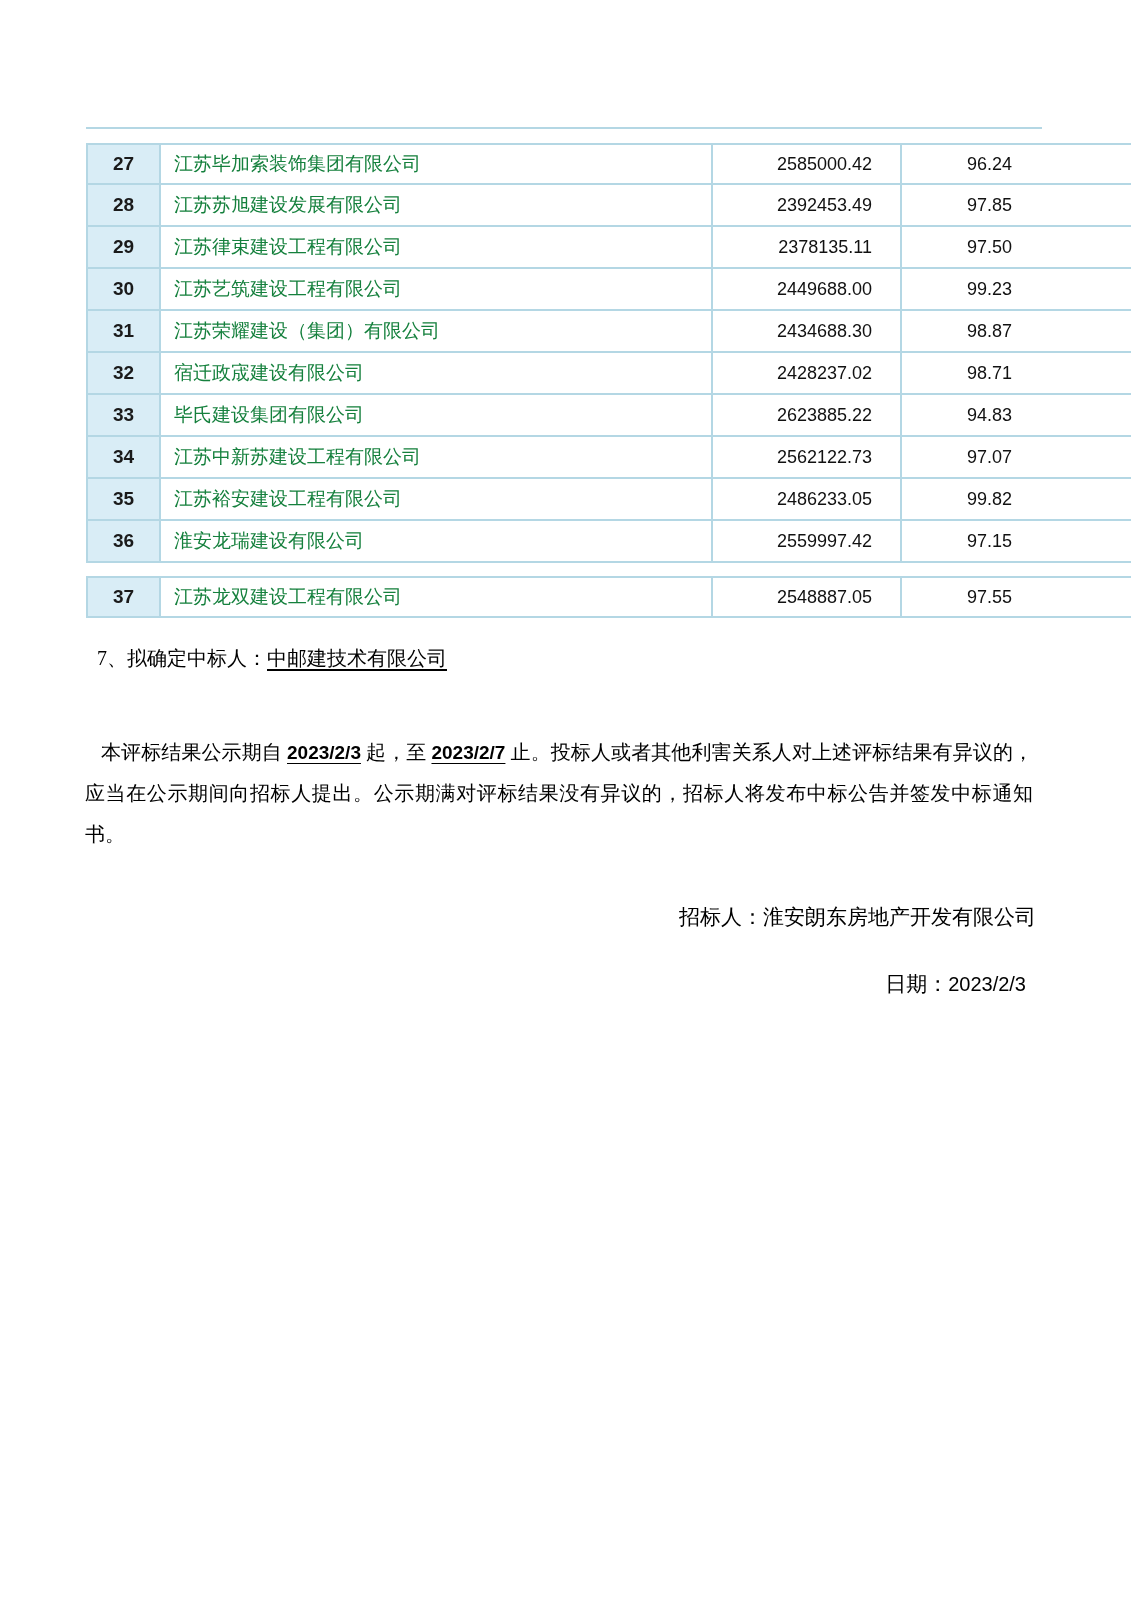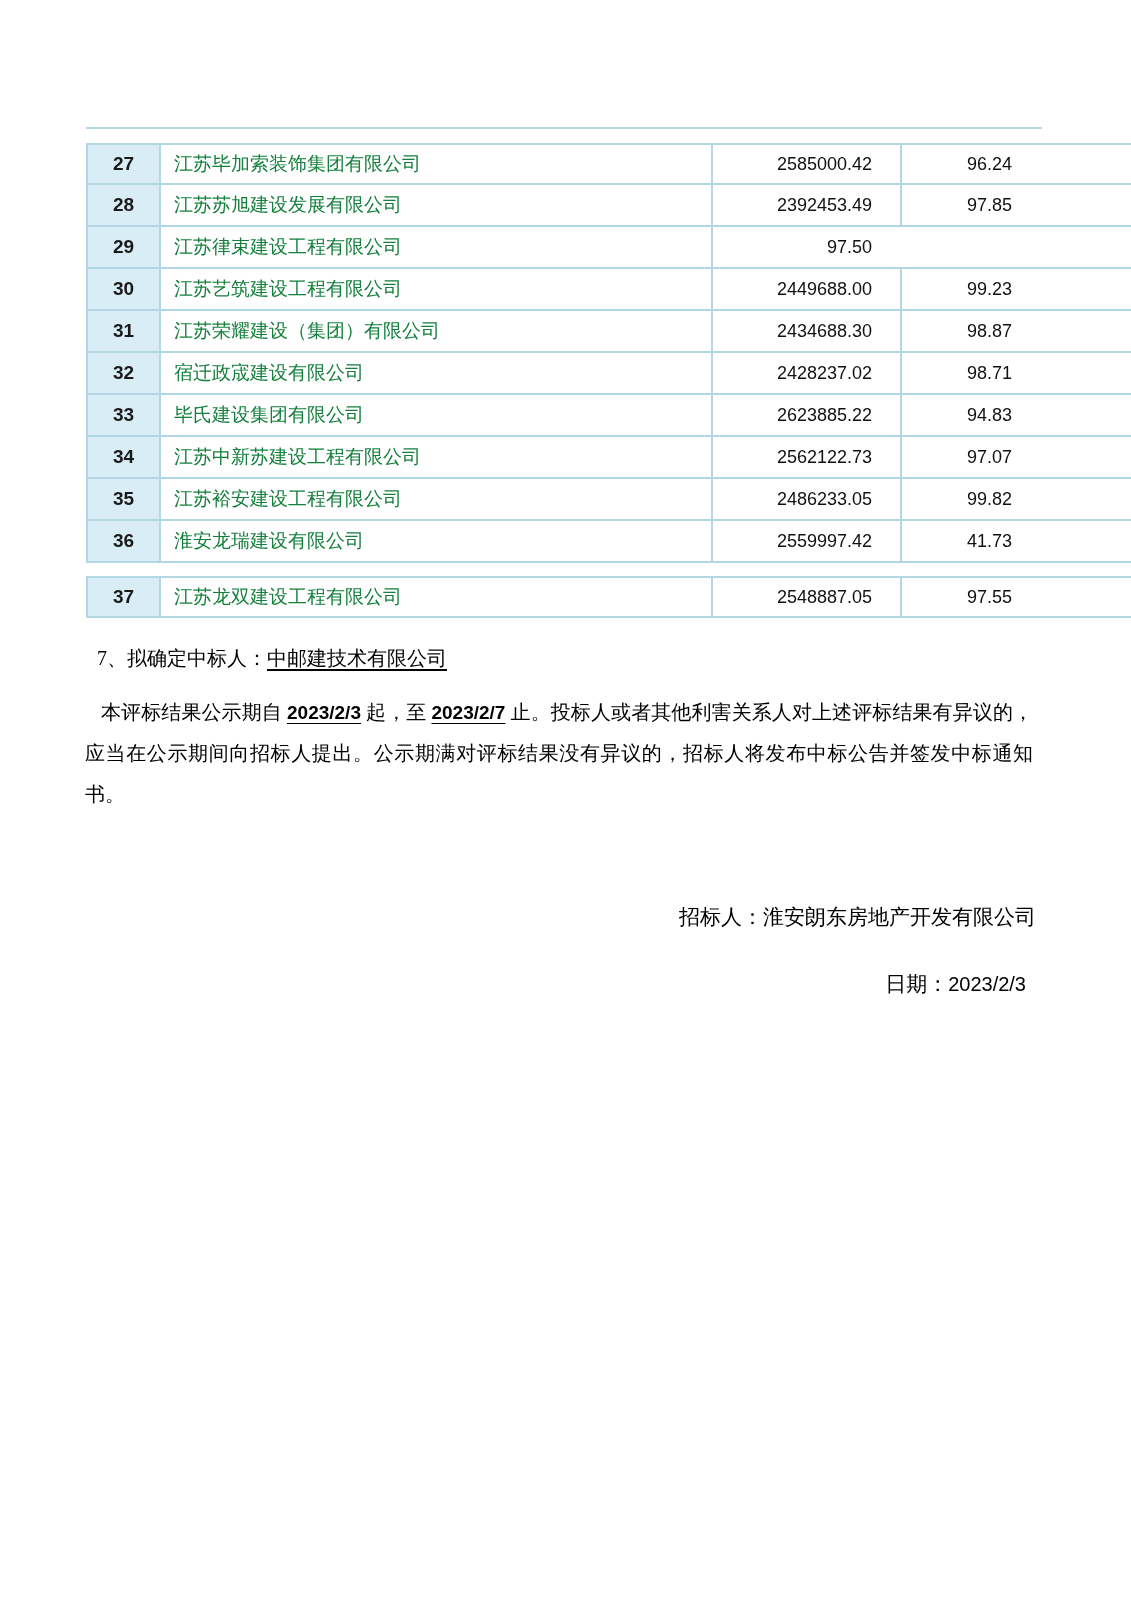--- a/index.html
+++ b/index.html
@@ -55,21 +55,21 @@
     position:absolute; left:97px; top:645px;
     font-size:20px; font-weight:normal;
     font-family:"Liberation Serif", serif;
     white-space:nowrap;
   }
   .section7 .winner {
     text-decoration:underline;
     text-underline-offset:4px;
   }
   .notice {
-    position:absolute; left:85px; top:692px; width:948px;
+    position:absolute; left:85px; top:732px; width:948px;
     font-size:20px; line-height:41px;
     text-align:justify; text-indent:16px;
     font-family:"Liberation Serif", serif;
   }
   .date-em {
     font-family:"Liberation Sans", sans-serif;
     font-weight:bold; font-size:19px;
     text-decoration:underline;
     text-underline-offset:4px;
   }
@@ -105,20 +105,21 @@
     <div class="t-row">
       <div class="cell cell-no">28</div>
       <div class="cell cell-company">江苏苏旭建设发展有限公司</div>
       <div class="cell cell-amount">2392453.49</div>
       <div class="cell cell-score">97.85</div>
     </div>
 
     <div class="t-row">
       <div class="cell cell-no">29</div>
       <div class="cell cell-company">江苏律束建设工程有限公司</div>
+      <div class="cell cell-amount">2378135.11</div>
       <div class="cell cell-score">97.50</div>
     </div>
 
     <div class="t-row">
       <div class="cell cell-no">30</div>
       <div class="cell cell-company">江苏艺筑建设工程有限公司</div>
       <div class="cell cell-amount">2449688.00</div>
       <div class="cell cell-score">99.23</div>
     </div>
 
@@ -154,21 +155,21 @@
       <div class="cell cell-no">35</div>
       <div class="cell cell-company">江苏裕安建设工程有限公司</div>
       <div class="cell cell-amount">2486233.05</div>
       <div class="cell cell-score">99.82</div>
     </div>
 
     <div class="t-row">
       <div class="cell cell-no">36</div>
       <div class="cell cell-company">淮安龙瑞建设有限公司</div>
       <div class="cell cell-amount">2559997.42</div>
-      <div class="cell cell-score">41.73</div>
+      <div class="cell cell-score">97.15</div>
     </div>
 
     <div class="t-row last">
       <div class="cell cell-no">37</div>
       <div class="cell cell-company">江苏龙双建设工程有限公司</div>
       <div class="cell cell-amount">2548887.05</div>
       <div class="cell cell-score">97.55</div>
     </div>
 
   </div>

